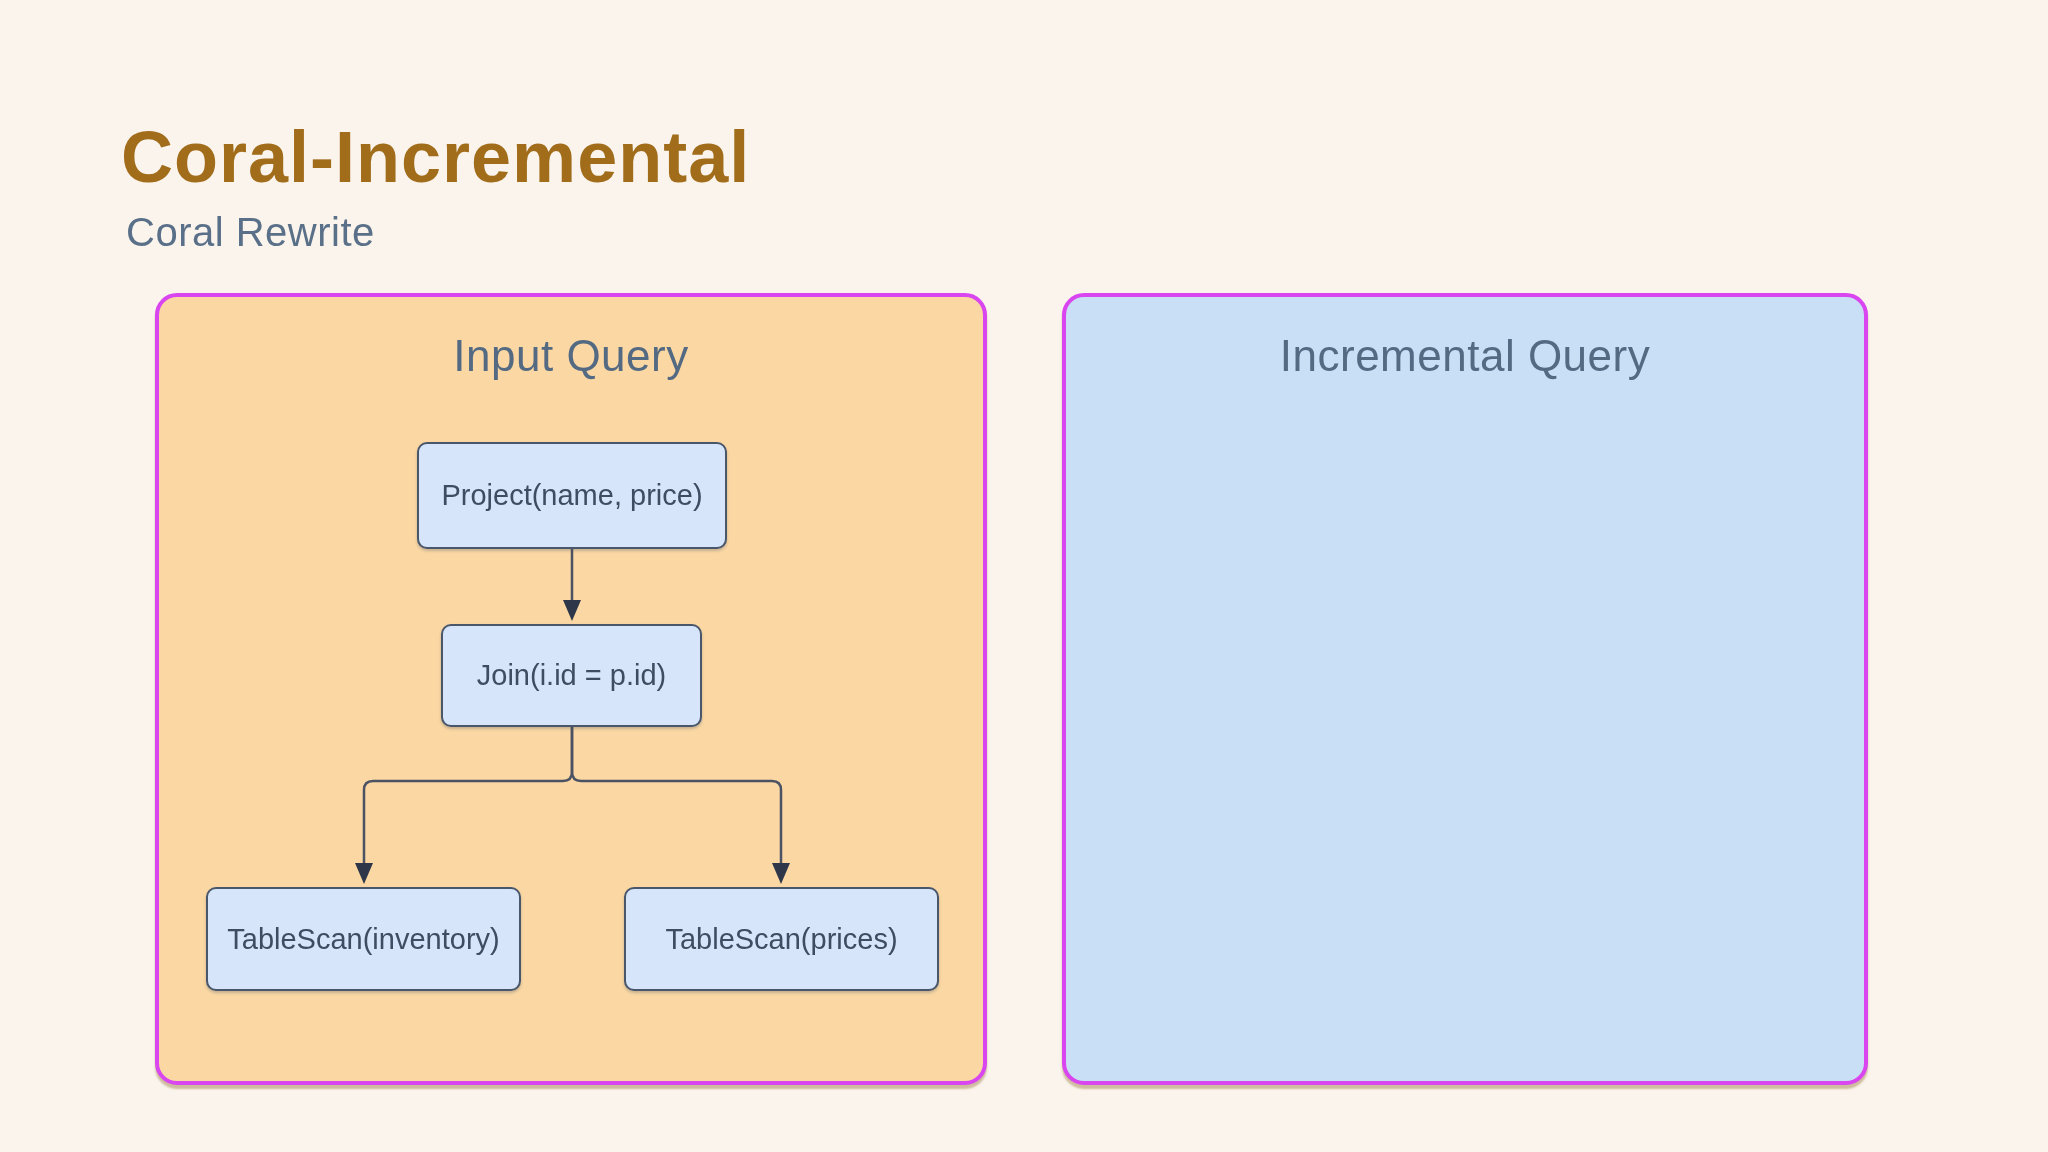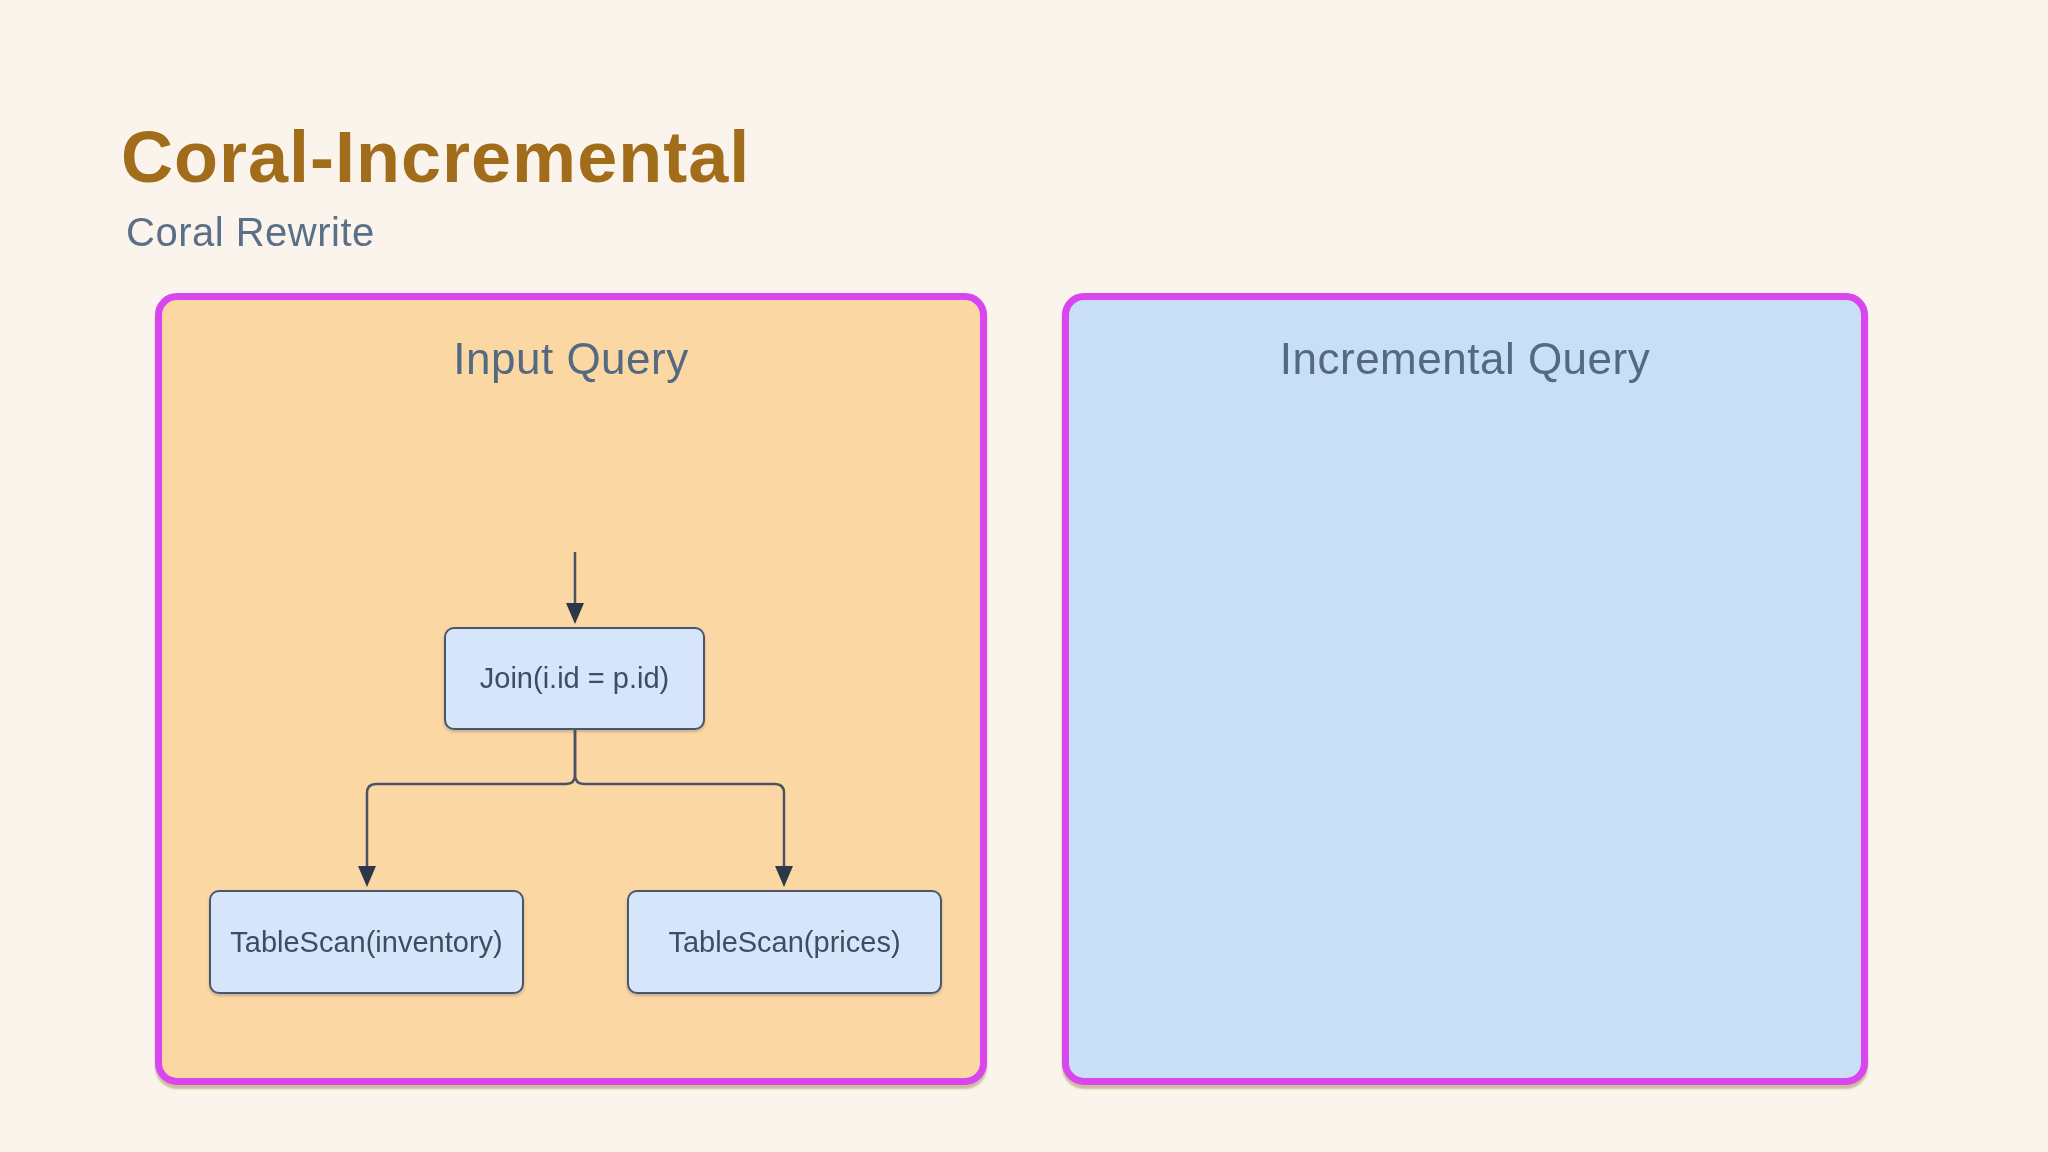--- a/index.html
+++ b/index.html
@@ -32,21 +32,21 @@
     font-size: 40px;
     font-weight: 300;
     letter-spacing: 0.5px;
     color: #5a7089;
     white-space: nowrap;
   }
   .panel {
     position: absolute;
     top: 293px;
     height: 792px;
-    border: 7px solid #d946ef;
+    border: 4px solid #d946ef;
     border-radius: 22px;
     box-sizing: border-box;
     box-shadow: 0 4px 2px rgba(125, 82, 13, 0.35);
   }
   .panel-input {
     left: 155px;
     width: 832px;
     background: #fbd8a3;
   }
   .panel-incremental {
@@ -109,20 +109,21 @@
       <path d="M413 252 V304" fill="none" stroke="#4a5263" stroke-width="2.5"></path>
       <polygon points="404,303 422,303 413,324" fill="#2e374a"></polygon>
 
       <path d="M413 430 V475 Q413 484 404 484 H214 Q205 484 205 493 V567" fill="none" stroke="#4a5263" stroke-width="2.5"></path>
       <polygon points="196,566 214,566 205,587" fill="#2e374a"></polygon>
 
       <path d="M413 430 V475 Q413 484 422 484 H613 Q622 484 622 493 V567" fill="none" stroke="#4a5263" stroke-width="2.5"></path>
       <polygon points="613,566 631,566 622,587" fill="#2e374a"></polygon>
     </svg>
 
+    <div class="node node-project">Project(name, price)</div>
 
     <div class="node node-join">Join(i.id = p.id)</div>
 
     <div class="node node-ts-prices">TableScan(prices)</div>
 
     <div class="node node-ts-inv">TableScan(inventory)</div>
   </div>
 
   <div class="panel panel-incremental">
     <div class="panel-title">Incremental Query</div>

